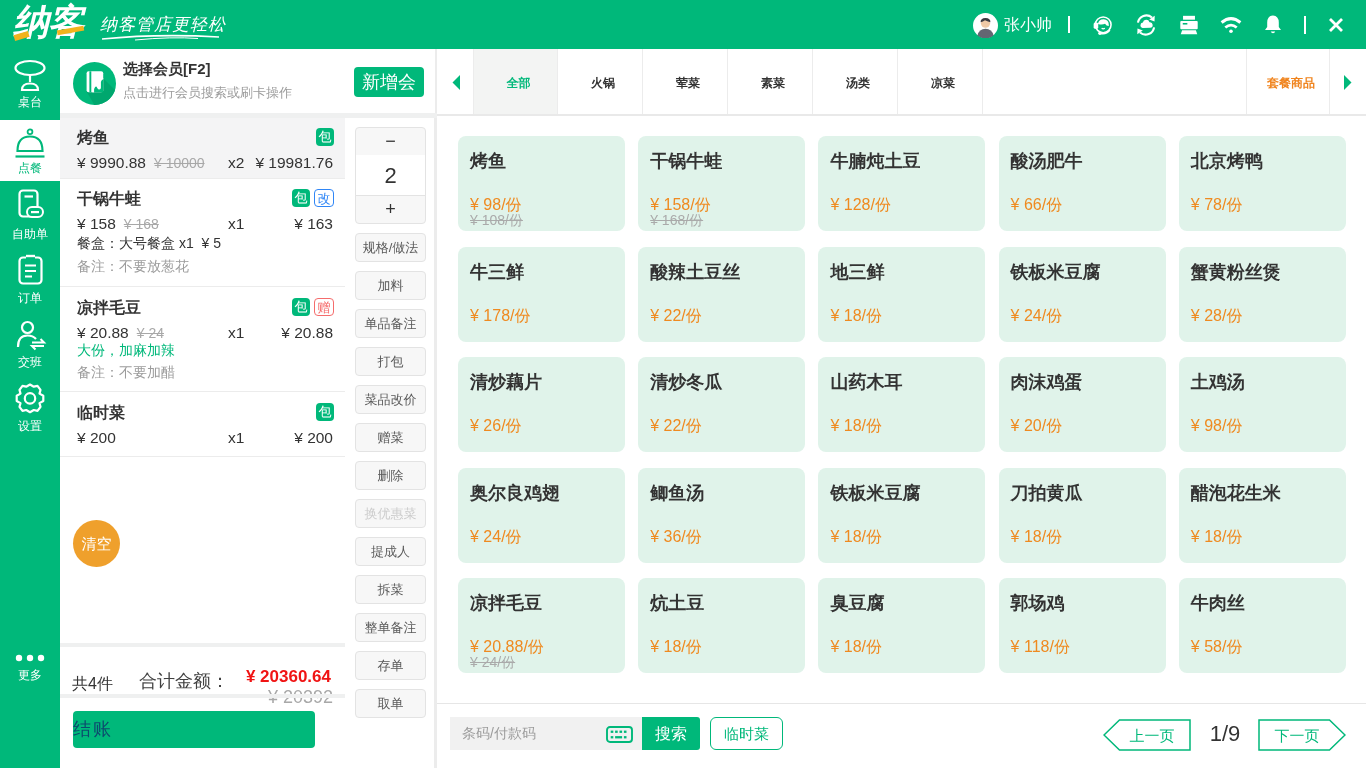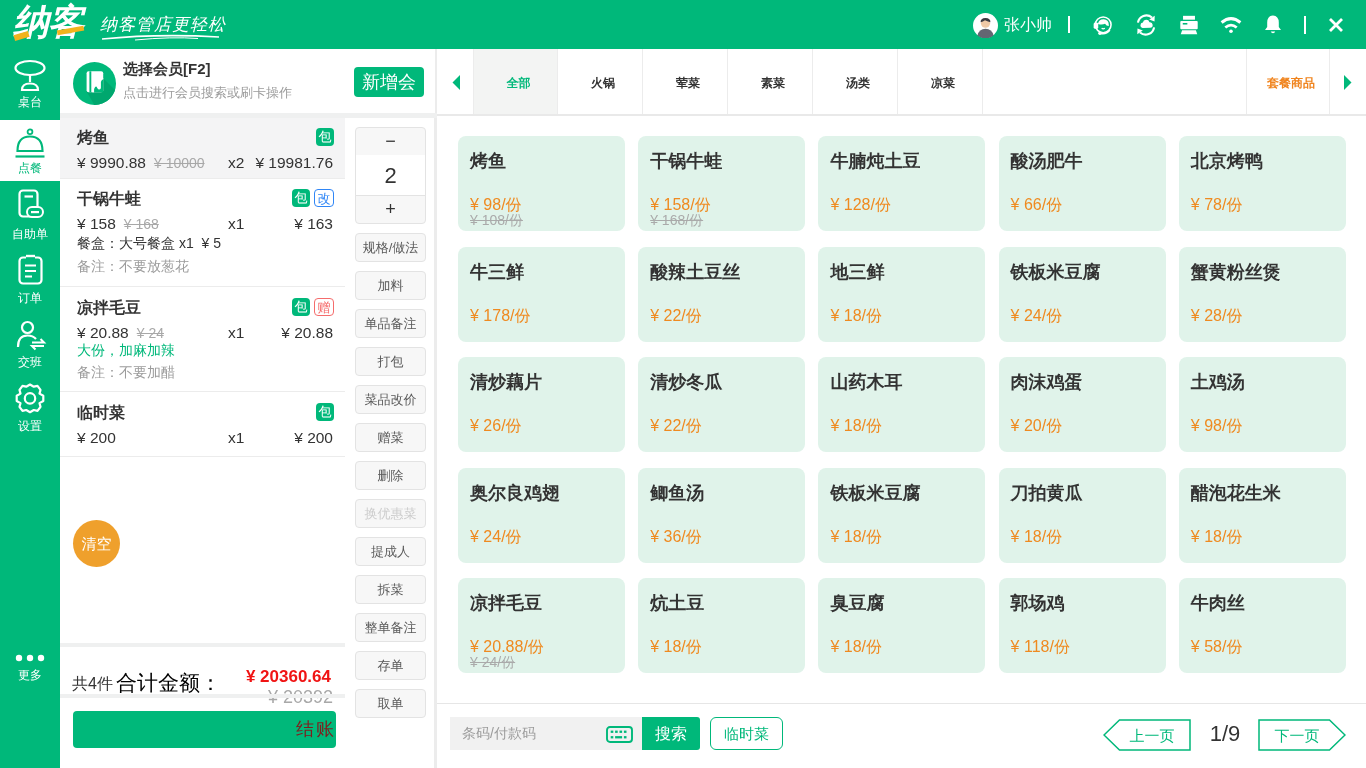--- a/index.html
+++ b/index.html
@@ -36,22 +36,22 @@
 .pt { position:absolute; right:0; top:0; }
 .iline { position:absolute; left:17px; font-size:14px; color:#333; }
 .iline.gray { color:#9c9c9c; }
 .iline.green { color:#00b87a; }
 #clearbtn { position:absolute; left:13px; top:471px; width:47px; height:47px; border-radius:50%;
   background:#efa02c; color:#fff; font-size:15px; text-align:center; line-height:47px; }
 #packrow { position:absolute; left:0; top:557px; width:285px; height:37px; border-top:1px solid #ececec; }
 #gap2 { position:absolute; left:0; top:594px; width:285px; height:4px; background:#eff0f0; }
 #totrow  { position:absolute; left:0; top:598px; width:285px; height:37px;margin-top:17px; }
 #gap3 { position:absolute; left:0; top:645px; width:285px; height:4px; background:#eff0f0; }
-#paybtn { position:absolute; left:13px; top:662px; width:263px; height:37px; background:#00b87a;
-  border-radius:4px; color:#7f1d1d; font-size:18px; text-align:right; line-height:37px; letter-spacing:2px; }
+#paybtn { position:absolute; left:13px; top:662px; width:242px; height:37px; background:#00b87a;
+  border-radius:4px; color:#0c4a6e; font-size:18px; text-align:left; line-height:37px; letter-spacing:2px; }
 
 #acts { position:absolute; left:345px; top:49px; width:89px; height:719px; background:#fff; }
 #vline { position:absolute; left:434px; top:49px; width:3px; height:719px; background:#ececec; }
 .abtn { position:absolute; left:10px; width:71px; height:29px; background:#f7f7f7;
   border:1px solid #e3e3e3; border-radius:4px; color:#595959; font-size:13px;
   text-align:center; line-height:27px; }
 .abtn.dis { color:#ccc; }
 
 #main { position:absolute; left:437px; top:49px; width:929px; height:719px; background:#fff; }
 #tabbar { position:absolute; left:0; top:0; width:929px; height:67px; background:#fff; border-bottom:2px solid #e9e9e9; }
@@ -205,21 +205,21 @@
       <div class="iname">临时菜</div>
       <div class="tags">
           <span class="tag bao">包</span>
         </div>
       <div class="prow">¥ 200<span class="pq">x1</span><span class="pt">¥ 200</span></div>
     </div>
     <div id="clearbtn">清空</div>
     <div id="gap2"></div>
     <div id="totrow">
       <span style="position:absolute;left:12px;top:10px;font-size:16px;color:#333">共4件</span>
-      <span style="position:absolute;right:124px;top:5px;font-size:21px;color:#000000">合计金额：</span>
+      <span style="position:absolute;right:116px;top:5px;font-size:18px;color:#404040">合计金额：</span>
       <span style="position:absolute;right:14px;top:3px;font-size:17px;font-weight:bold;color:#f01414">¥ 20360.64</span>
       <span style="position:absolute;right:12px;top:23px;font-size:18px;color:#a8a8a8;text-decoration:line-through">¥ 20392</span>
     </div>
     <div id="gap3"></div>
     <div id="paybtn">结账</div>
   </div>
   <div id="mhead">
     <svg style="position:absolute;left:13px;top:13px" width="43" height="43" viewBox="0 0 43 43">
       <defs>
           <clipPath id="mc">

